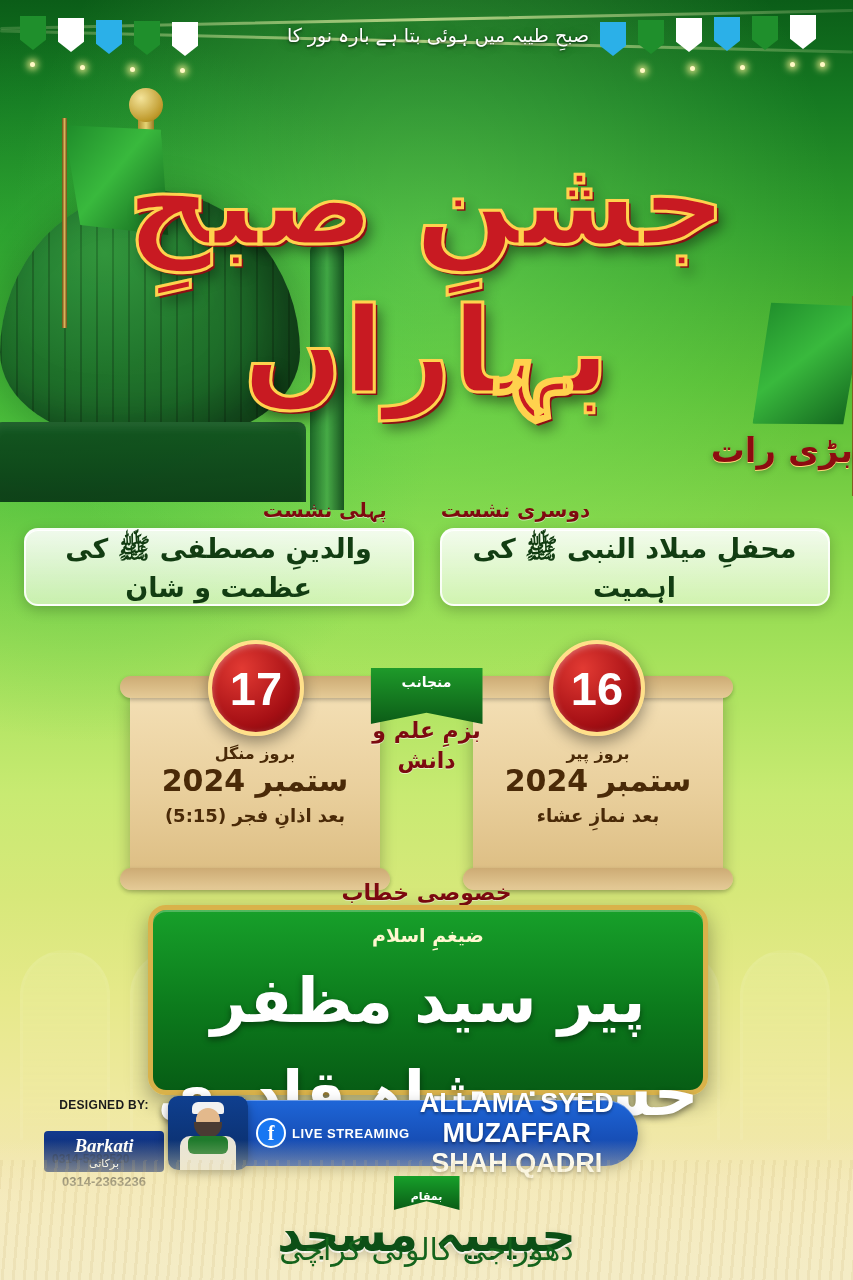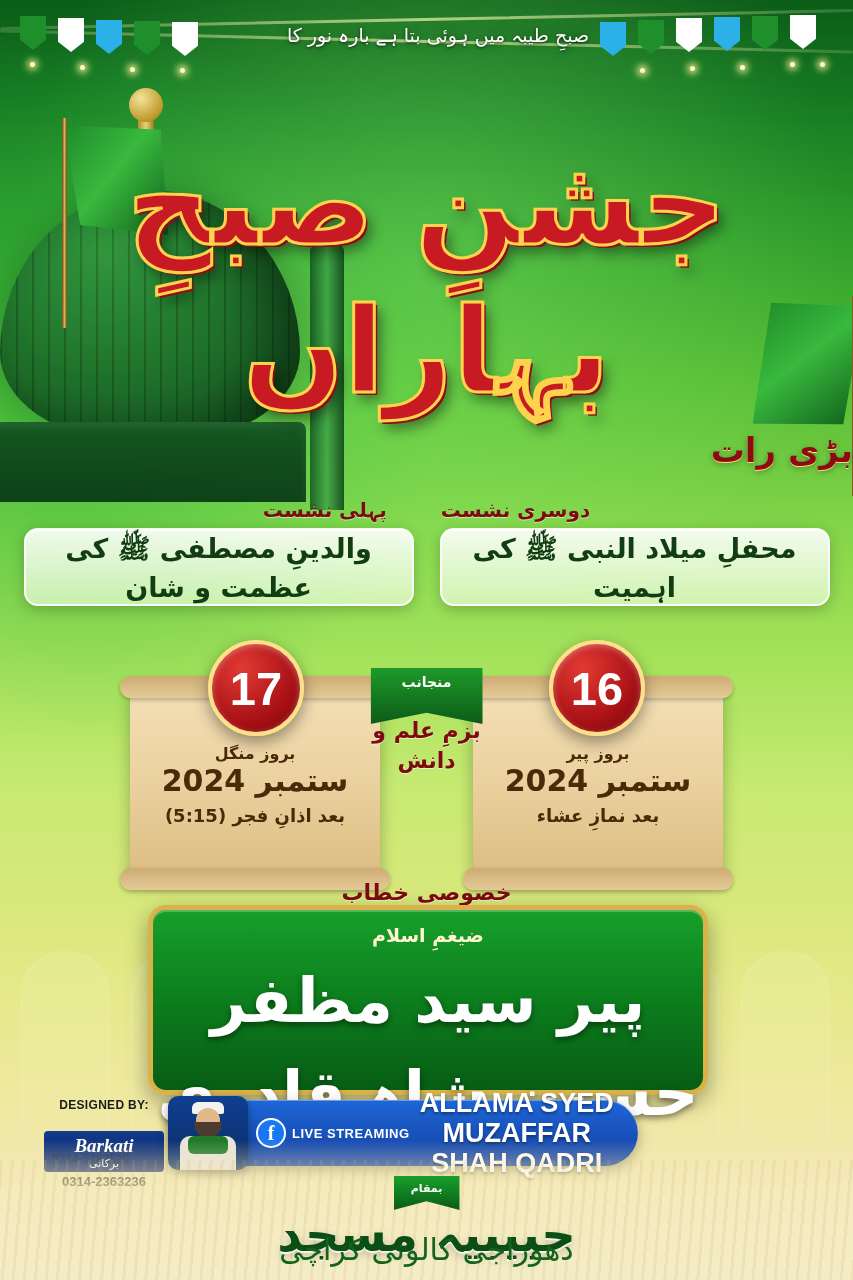--- a/index.html
+++ b/index.html
@@ -305,21 +305,21 @@
     font-size: 27px; line-height: 1.12; padding-right: 14px;
     text-shadow: 0 2px 3px rgba(0,0,0,.4);
   }
 
   
   .venue-ribbon {
     position: absolute; top: 1176px; left: 50%; transform: translateX(-50%);
     width: 66px; height: 34px; text-align: center;
     background: linear-gradient(180deg,#17a02a,#0a5c16);
     clip-path: polygon(0 0, 100% 0, 100% 100%, 50% 74%, 0 100%);
-    color: #fff; font-size: 11px; font-weight: bold; padding-top: 6px;
+    color: #fff; font-size: 11px; font-weight: bold; padding-top: 14px;
   }
   .venue {
     position: absolute; top: 1204px; left: 0; width: 853px; text-align: center;
     color: #0c4f16; font-weight: bold; font-size: 48px; line-height: 1.25;
     text-shadow: 0 2px 0 rgba(255,255,255,.7), 0 4px 10px rgba(0,0,0,.2);
   }
   .venue-sub {
     position: absolute; top: 1232px; left: 0; width: 853px; text-align: center;
     color: #14631c; font-weight: normal; font-size: 30px;
   }

